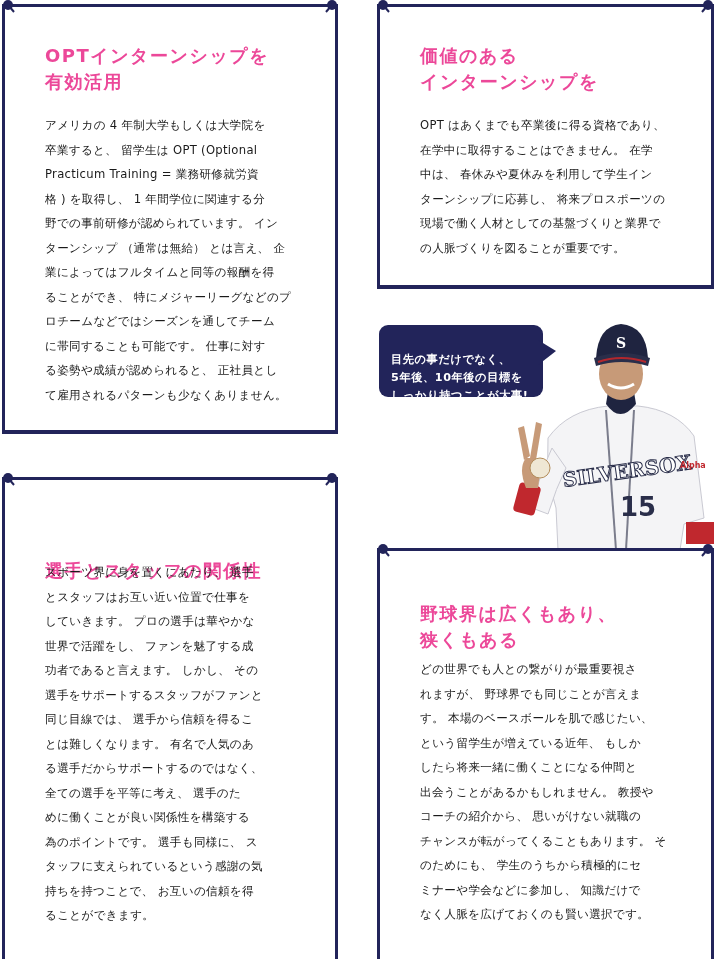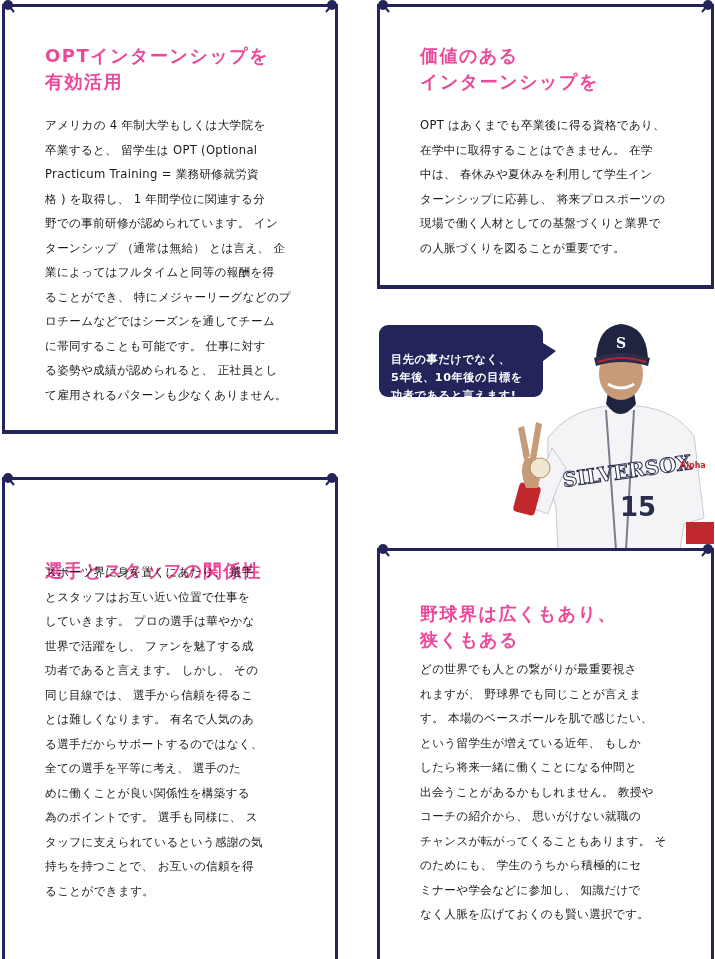--- a/index.html
+++ b/index.html
@@ -127,21 +127,21 @@
     <span class="line">中は、 春休みや夏休みを利用して学生イン</span>
     <span class="line">ターンシップに応募し、 将来プロスポーツの</span>
     <span class="line">現場で働く人材としての基盤づくりと業界で</span>
     <span class="line">の人脈づくりを図ることが重要です。</span>
   </div>
 </div>
 
 <div id="bubble">
   <span class="line">目先の事だけでなく、</span>
   <span class="line">5年後、10年後の目標を</span>
-  <span class="line">功者であると言えます!</span>
+  <span class="line">しっかり持つことが大事!</span>
 </div>
 <div id="bubble-tail"></div>
 
 <svg id="player" viewBox="0 0 207 232">
 
   <path d="M40 120 Q60 92 100 88 L130 88 Q168 92 186 118 L196 200 L176 206 L172 232 L50 232 L48 190 Q38 160 40 120 Z" fill="#f4f4f6" stroke="#c9c9d2" stroke-width="1"></path>
 
   <path d="M98 92 L108 232" stroke="#7b7d8c" stroke-width="2" fill="none"></path>
   <path d="M126 92 L118 232" stroke="#7b7d8c" stroke-width="2" fill="none"></path>
 
@@ -178,20 +178,21 @@
       <circle cx="8" cy="7" r="5" fill="#22245a"></circle>
       <line x1="7" y1="8" x2="2" y2="14" stroke="#22245a" stroke-width="2"></line>
     </svg>
   <h2 class="card-title"><span>選手とスタッフの関係性</span></h2>
   <div class="card-body">
     <span class="line">スポーツ界に身を置くにあたり、 選手</span>
     <span class="line">とスタッフはお互い近い位置で仕事を</span>
     <span class="line">していきます。 プロの選手は華やかな</span>
     <span class="line">世界で活躍をし、 ファンを魅了する成</span>
     <span class="line">功者であると言えます。 しかし、 その</span>
+    <span class="line">選手をサポートするスタッフがファンと</span>
     <span class="line">同じ目線では、 選手から信頼を得るこ</span>
     <span class="line">とは難しくなります。 有名で人気のあ</span>
     <span class="line">る選手だからサポートするのではなく、</span>
     <span class="line">全ての選手を平等に考え、 選手のた</span>
     <span class="line">めに働くことが良い関係性を構築する</span>
     <span class="line">為のポイントです。 選手も同様に、 ス</span>
     <span class="line">タッフに支えられているという感謝の気</span>
     <span class="line">持ちを持つことで、 お互いの信頼を得</span>
     <span class="line">ることができます。</span>
   </div>

